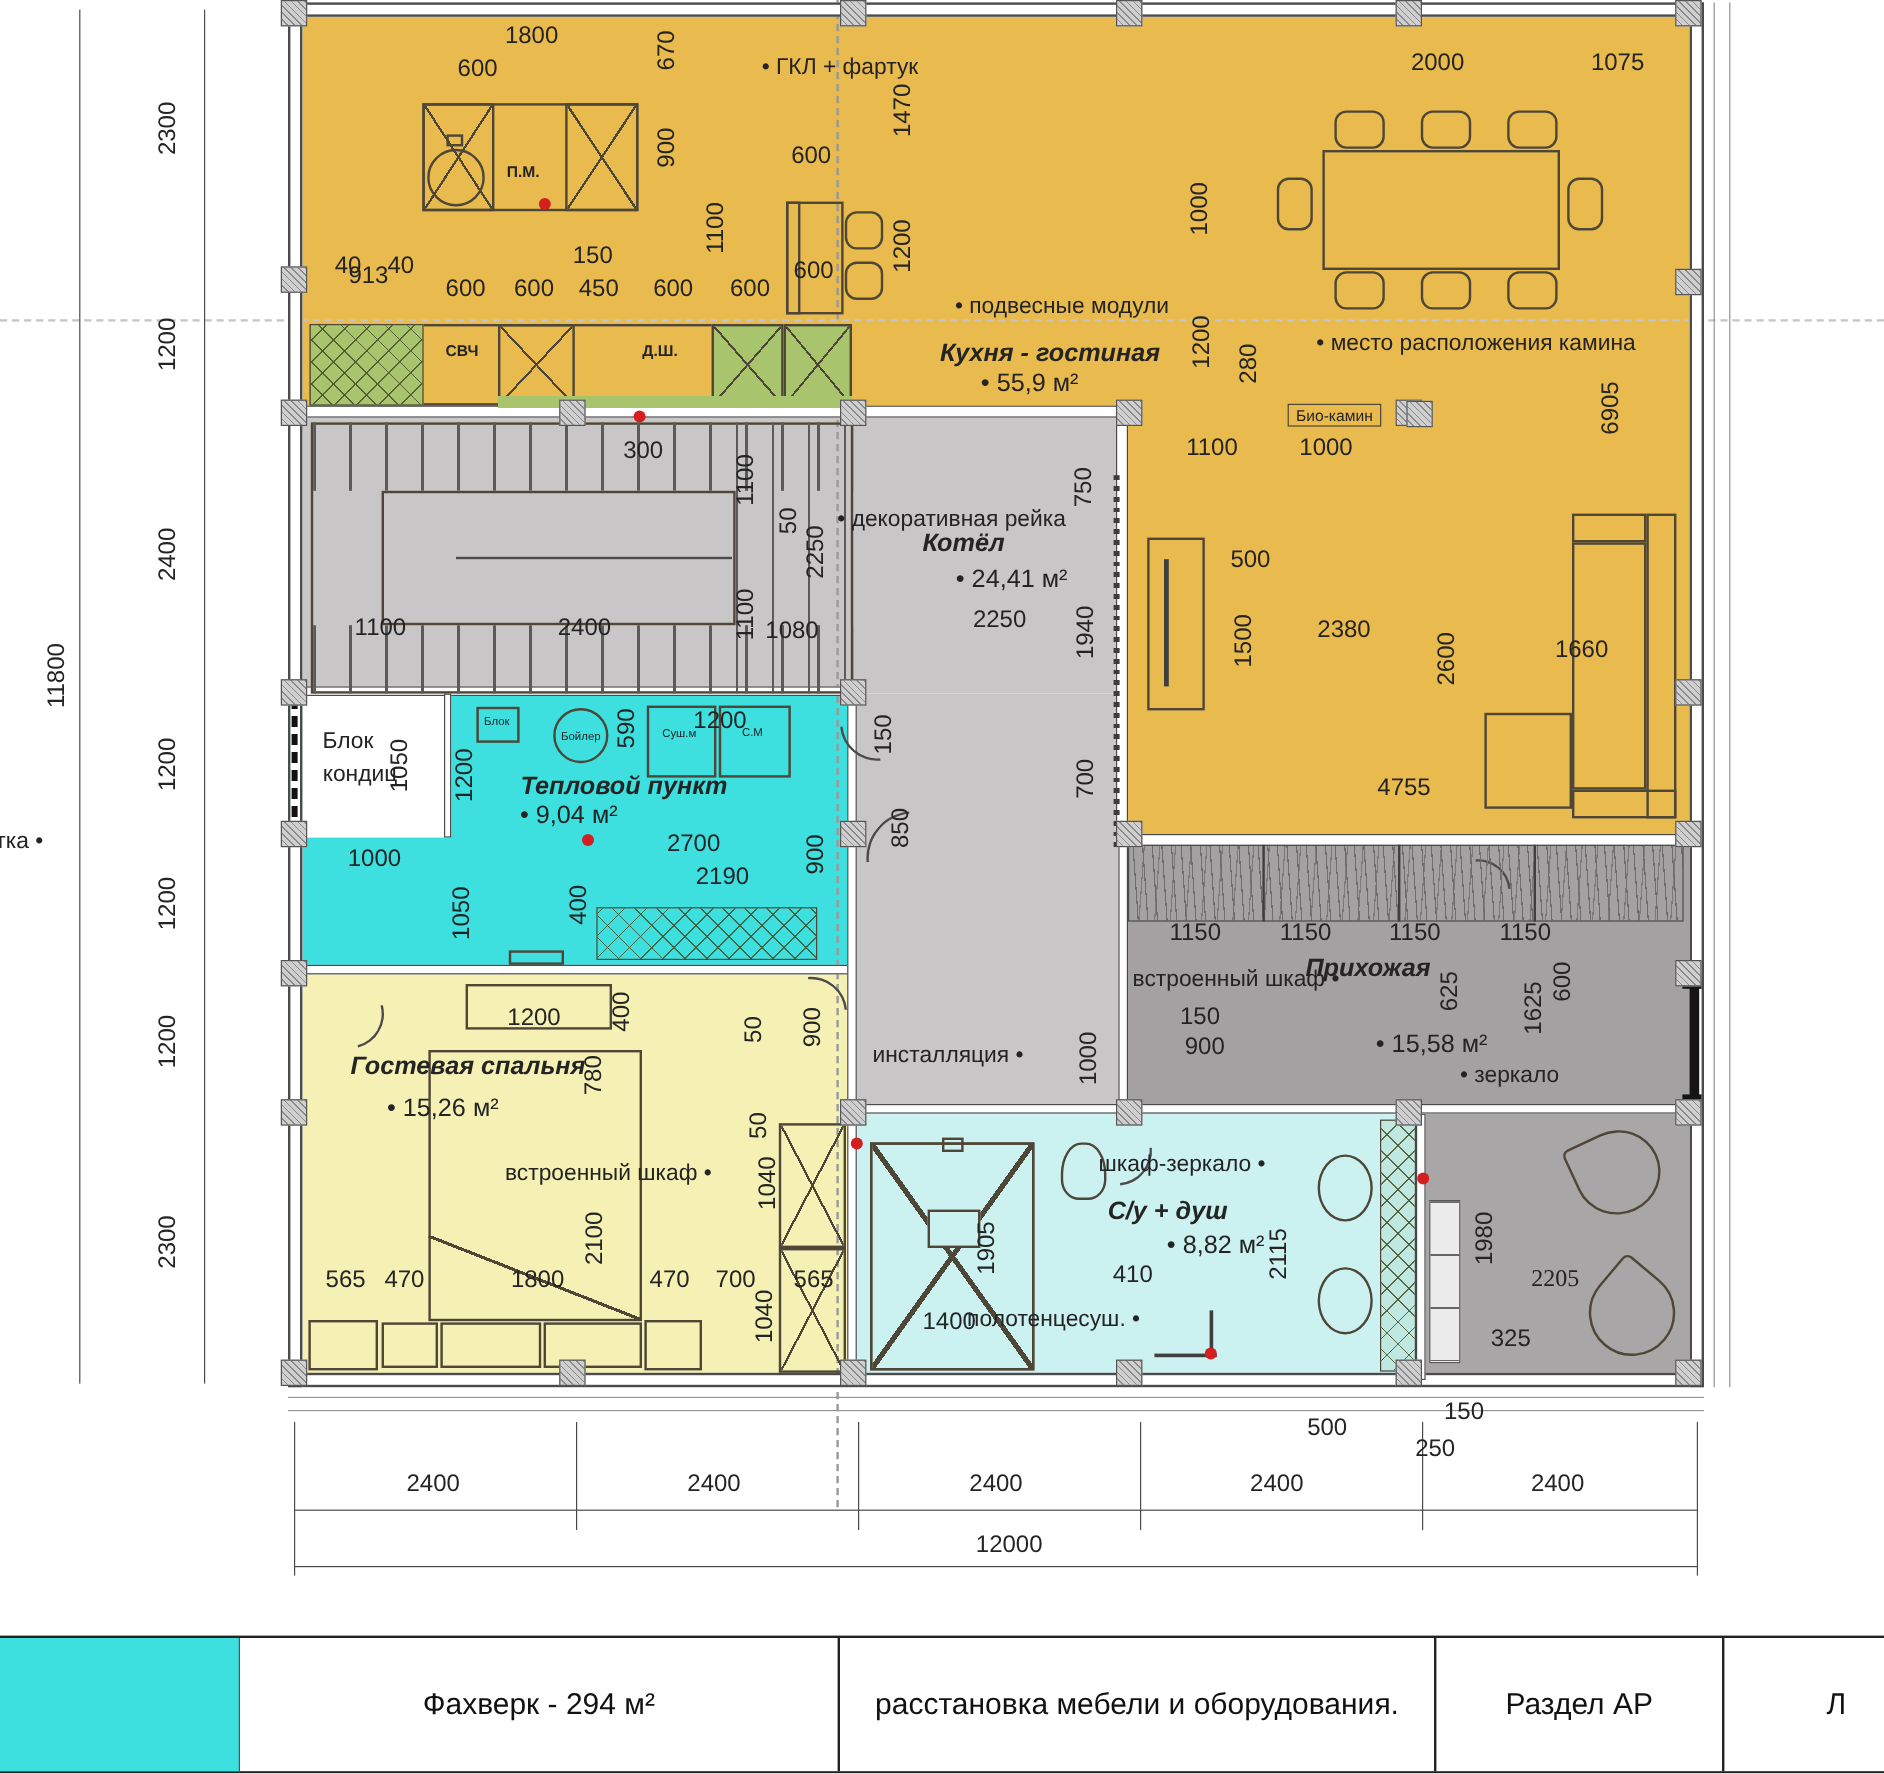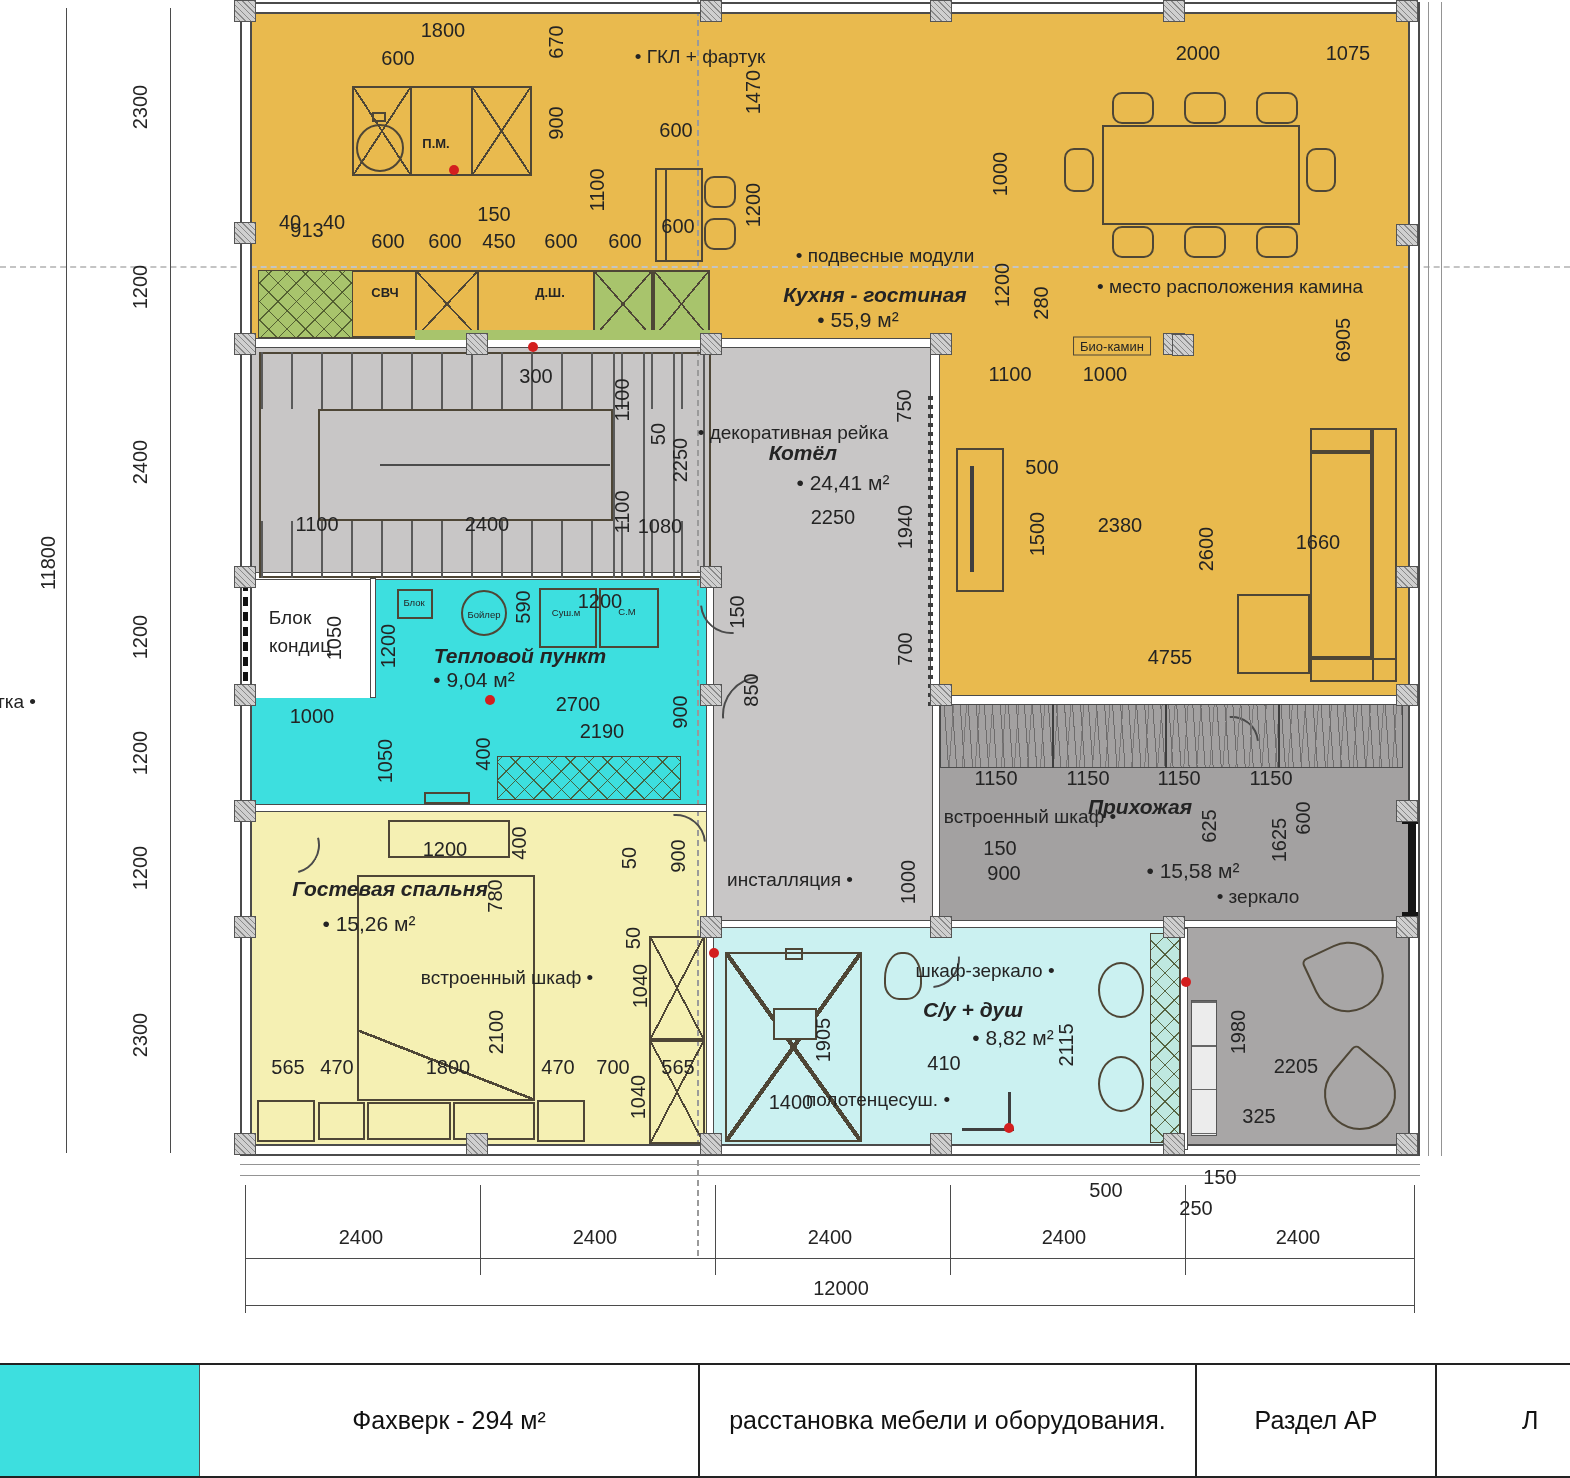--- a/index.html
+++ b/index.html
@@ -349,21 +349,21 @@
       <div class="pt lr" style="left: 1030px; top: 817px;">встроенный шкаф</div>
       <div class="pt r" style="left: 1140px; top: 807px;">Прихожая</div>
       <div class="pt a" style="left: 1193px; top: 871px;">15,58 м²</div>
       <div class="pt d v" style="left: 1209px; top: 826px;">625</div>
       <div class="pt d v" style="left: 1279px; top: 840px;">1625</div>
       <div class="pt d v" style="left: 1303px; top: 818px;">600</div>
       <div class="pt d" style="left: 1000px; top: 848px;">150</div>
       <div class="pt d" style="left: 1004px; top: 873px;">900</div>
       <div class="pt l" style="left: 1258px; top: 897px;">зеркало</div>
       <div class="pt d v" style="left: 1238px; top: 1032px;">1980</div>
-      <div class="pt d" style="left: 1296px; top: 1066px;">2205</div>
+      <div class="pt d" style="left: 1296px; top: 1066px; font-family: Liberation Serif, serif;">2205</div>
       <div class="pt d" style="left: 1259px; top: 1116px;">325</div>
       <div class="pt d" style="left: 361px; top: 1237px;">2400</div>
       <div class="pt d" style="left: 595px; top: 1237px;">2400</div>
       <div class="pt d" style="left: 830px; top: 1237px;">2400</div>
       <div class="pt d" style="left: 1064px; top: 1237px;">2400</div>
       <div class="pt d" style="left: 1298px; top: 1237px;">2400</div>
       <div class="pt d" style="left: 841px; top: 1288px;">12000</div>
     </div>
 
   <div class="tb">

